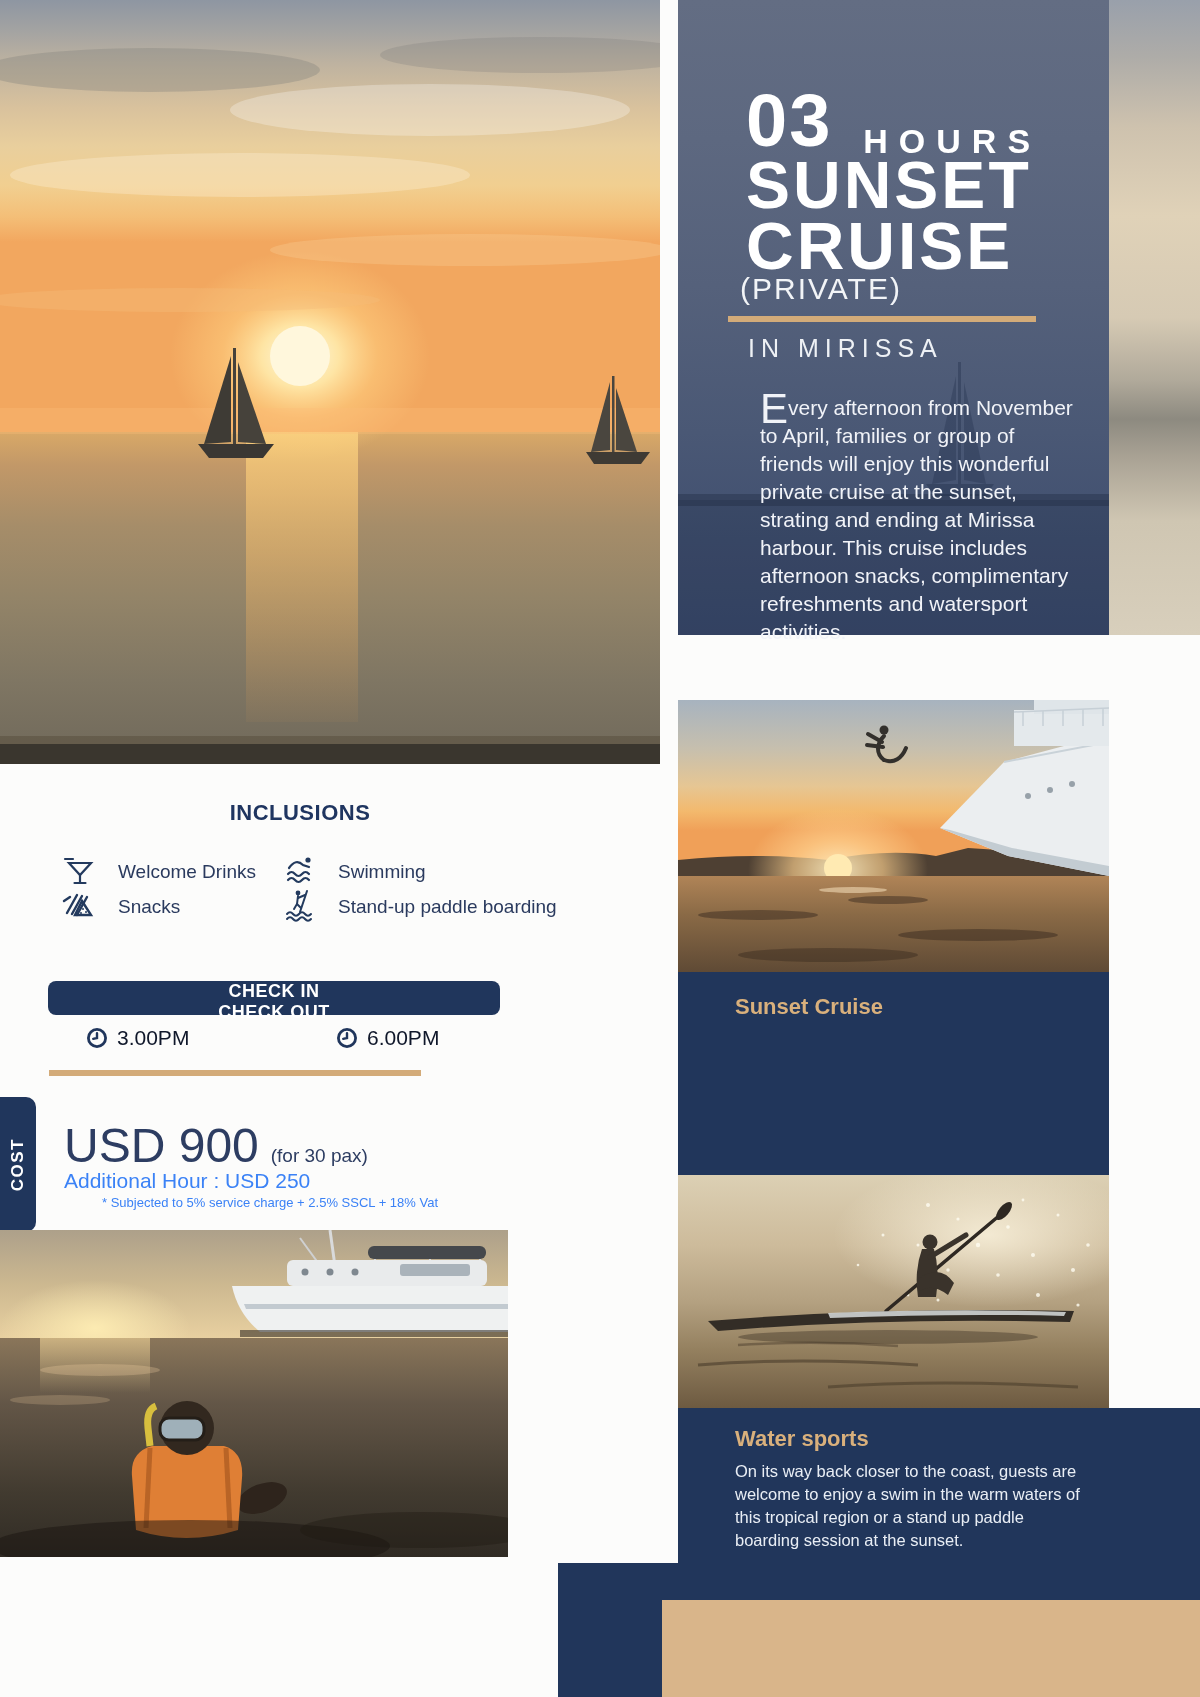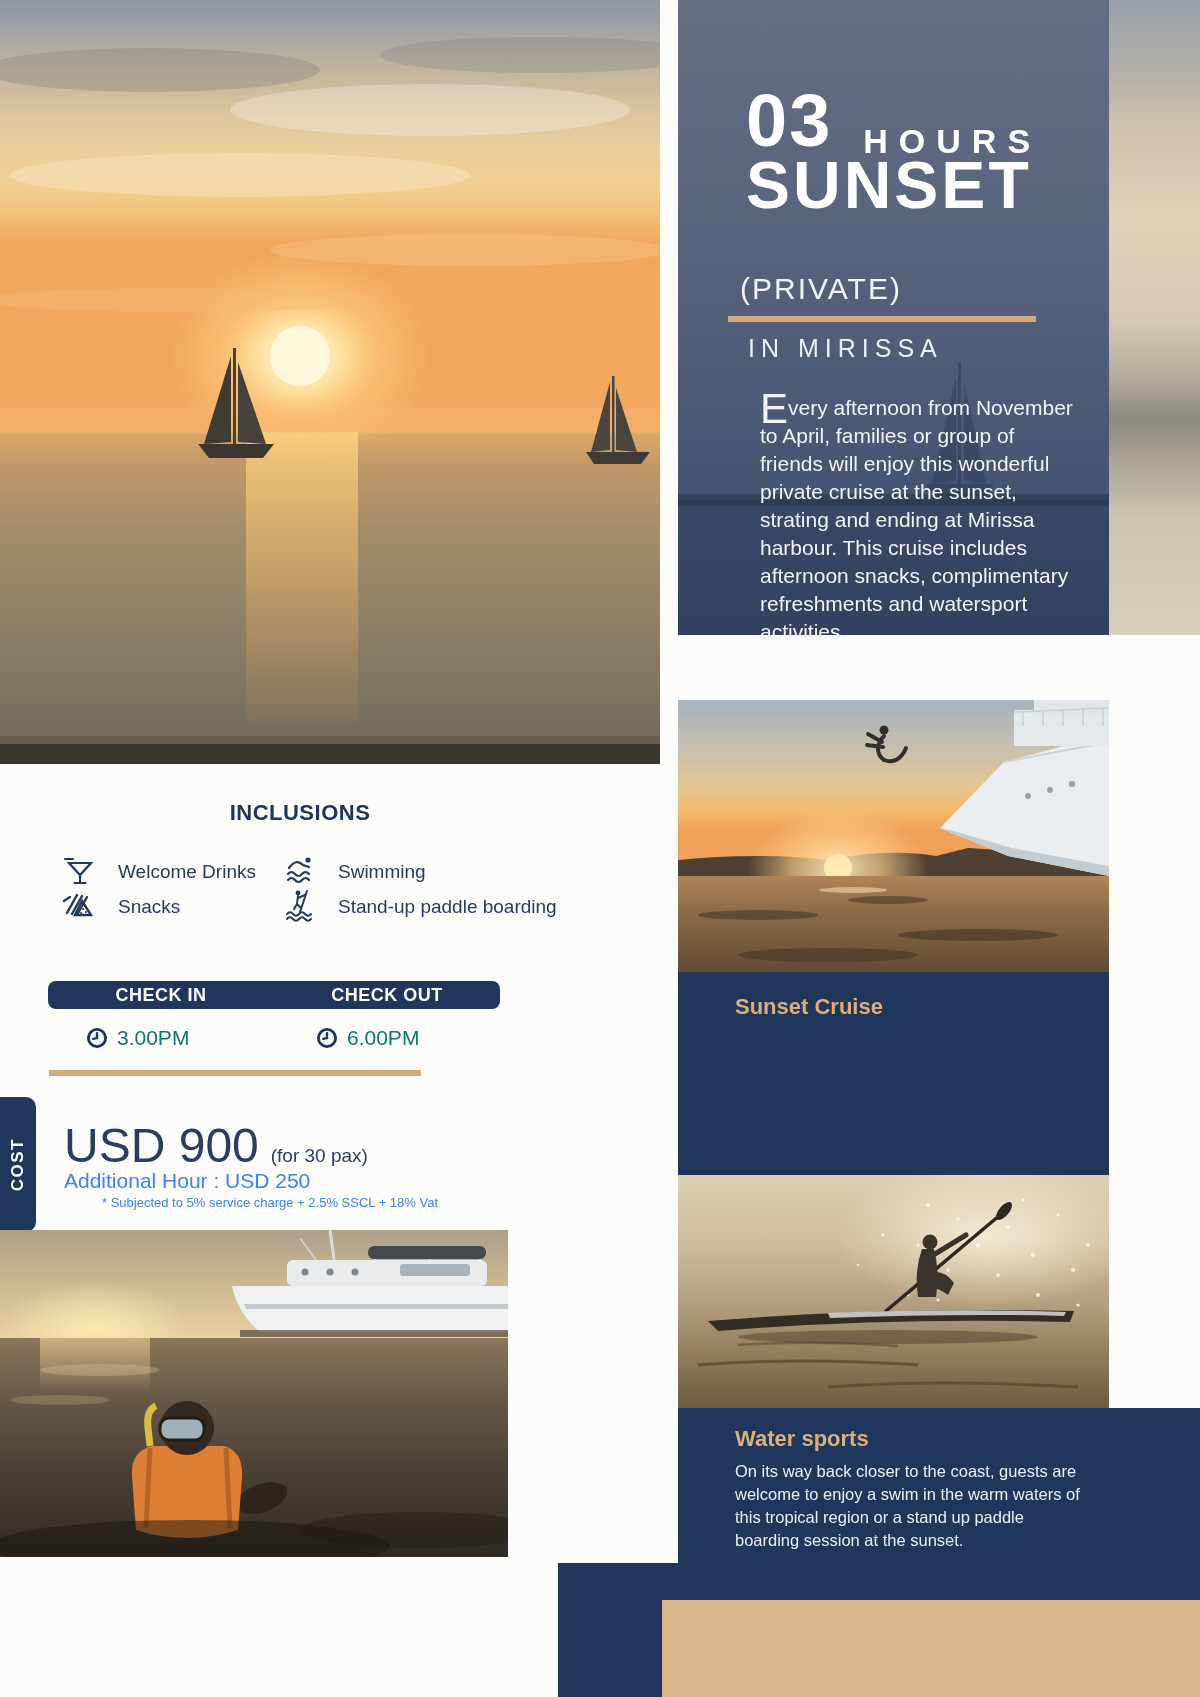--- a/index.html
+++ b/index.html
@@ -42,23 +42,23 @@
   .sc-body{left:735px;top:1028px;}
   .ws-heading{left:735px;top:1428px;}
   .ws-body{left:735px;top:1460px;}
 
   
   .inclusions-heading{left:0;top:802px;width:600px;text-align:center;color:#1f3560;font-size:22px;font-weight:700;letter-spacing:.5px;line-height:1;}
   .inc-item{position:absolute;display:flex;align-items:center;gap:0;}
   .inc-icon{width:32px;height:34px;}
   .inc-label{color:#2a3a5e;font-size:19px;line-height:1;}
 
-  .check-bar{left:48px;top:981px;width:452px;height:28px;background:#20365c;border-radius:8px;display:flex;}
+  .check-bar{left:48px;top:981px;width:452px;height:34px;background:#20365c;border-radius:8px;display:flex;flex-direction:column;}
   .check-cell{flex:1;display:flex;align-items:center;justify-content:center;color:#fff;font-size:18px;font-weight:700;letter-spacing:.5px;}
-  .time-entry{position:absolute;display:flex;align-items:center;gap:9px;color:#0f766e;font-size:21px;}
+  .time-entry{position:absolute;display:flex;align-items:center;gap:9px;color:#0f172a;font-size:21px;}
   .time-entry svg{width:22px;height:22px;}
 
   .divider-tan{left:49px;top:1070px;width:372px;height:6px;background:#d3ab79;}
 
   .cost-tab{left:0;top:1097px;width:36px;height:135px;background:#20365c;border-radius:0 10px 10px 0;display:flex;align-items:center;justify-content:center;}
   .cost-tab span{writing-mode:vertical-rl;transform:rotate(180deg);color:#fff;font-size:17px;font-weight:700;letter-spacing:1.5px;}
   .cost-line{left:64px;top:1122px;display:flex;align-items:baseline;gap:12px;color:#2d3d62;}
   .cost-price{font-size:48px;line-height:1;font-weight:400;}
   .cost-pax{font-size:19px;font-weight:400;}
   .cost-additional{left:64px;top:1170px;color:#3b82f6;font-size:21px;line-height:1;text-align:center;}
@@ -140,20 +140,21 @@
       <path d="M6 122 L74 122 L66 134 L14 134 Z" fill="#1c2a45"></path>
     </svg>
   </div>
   <div class="abs right-strip"></div>
 
   <div class="abs t-row">
     <span class="t-number">03</span>
     <span class="t-hours">HOURS</span>
   </div>
   <div class="abs t-big t-sunset">SUNSET</div>
+  <div class="abs t-big t-cruise">CRUISE</div>
   <div class="abs t-private">(PRIVATE)</div>
   <div class="abs t-rule"></div>
   <div class="abs t-location">IN MIRISSA</div>
   <div class="abs inclusions-heading">INCLUSIONS</div>
 
   <div class="abs t-intro"><span class="dropcap">E</span><span>very afternoon from November to April, families or group of friends will enjoy this wonderful private cruise at the sunset, strating and ending at Mirissa harbour. This cruise includes afternoon snacks, complimentary refreshments and watersport activities.</span></div>
 
   <div class="inc-item" style="left:62px;top:854px;gap:24px;">
     <svg class="inc-icon" viewBox="0 0 32 34">
       <g stroke="#233a5e" stroke-width="2.2" fill="none" stroke-linecap="round">
@@ -216,21 +217,21 @@
     <div class="check-cell">CHECK OUT</div>
   </div>
 
   <div class="time-entry" style="left:86px;top:1026px;">
     <svg viewBox="0 0 22 22">
       <circle cx="11" cy="11" r="8.6" stroke="#20365c" stroke-width="2.8" fill="none"></circle>
       <path d="M11 6.2 V11 L7.2 11.8" stroke="#20365c" stroke-width="2.4" fill="none" stroke-linecap="round"></path>
     </svg>
     <span>3.00PM</span>
   </div>
-  <div class="time-entry" style="left:316px;top:1026px;text-align:right;">
+  <div class="time-entry" style="left:336px;top:1026px;text-align:right;">
     <svg viewBox="0 0 22 22">
       <circle cx="11" cy="11" r="8.6" stroke="#20365c" stroke-width="2.8" fill="none"></circle>
       <path d="M11 6.2 V11 L7.2 11.8" stroke="#20365c" stroke-width="2.4" fill="none" stroke-linecap="round"></path>
     </svg>
     <span>6.00PM</span>
   </div>
 
   <div class="abs divider-tan"></div>
 
   <div class="abs cost-tab">

